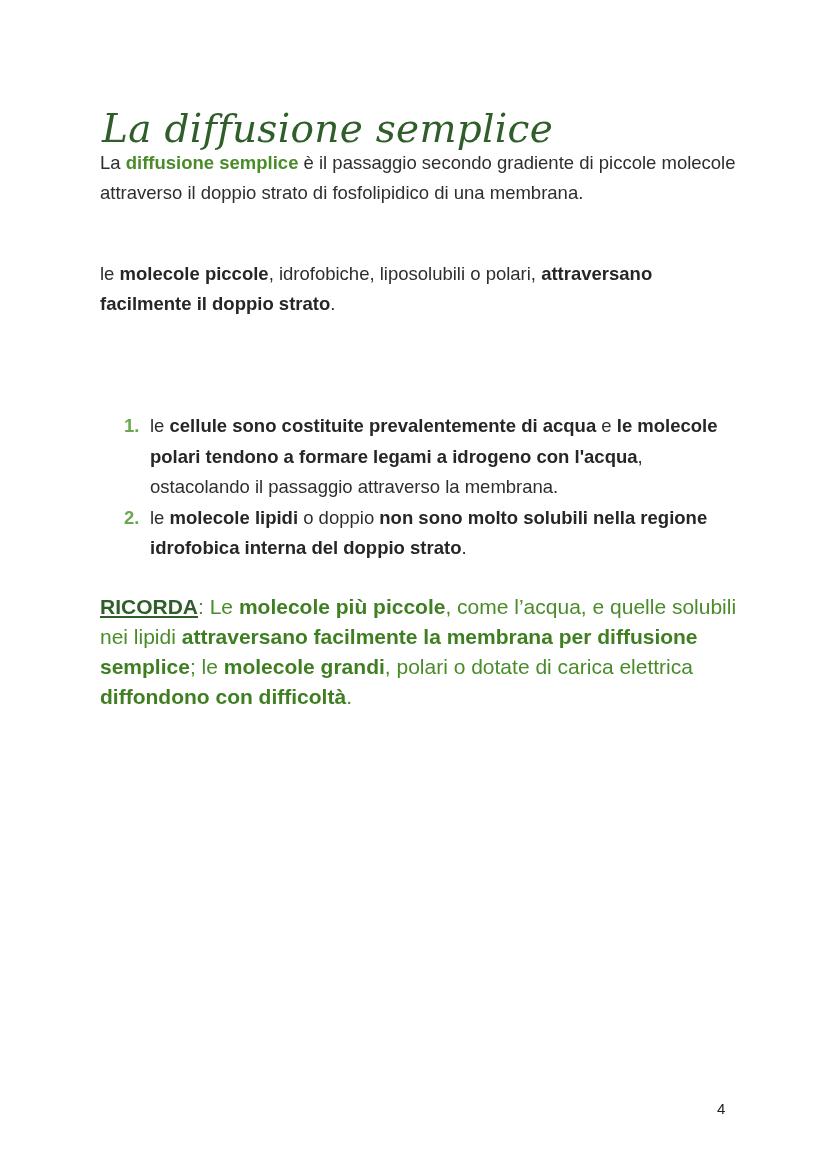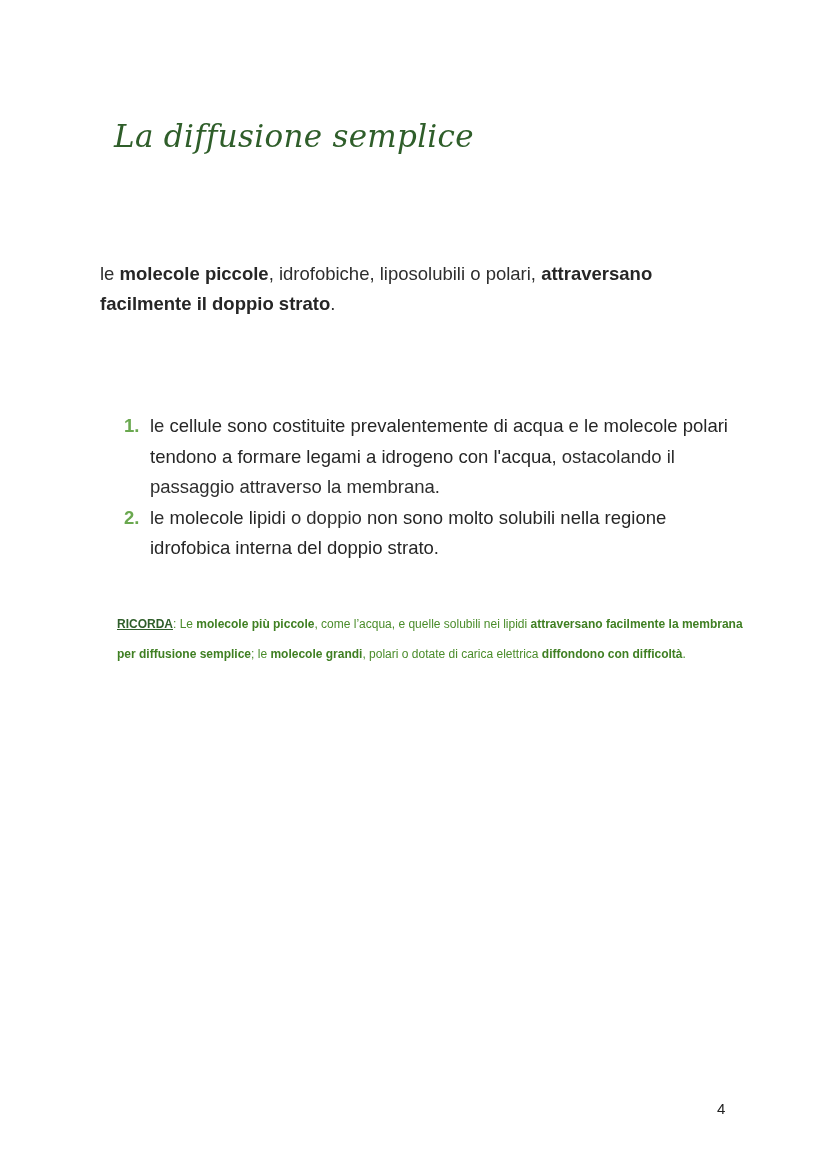--- a/index.html
+++ b/index.html
@@ -19,24 +19,24 @@
       position: absolute;
       left: 0; top: 0;
       width: 828px; height: 1169px;
     }
     .title {
       position: absolute;
       left: 98px;
       top: 102px;
       font-family: "DejaVu Serif", serif;
       font-style: italic;
-      font-size: 31px;
+      font-size: 39px;
       color: #2f5e2a;
       letter-spacing: 0.3px;
-      margin: 16px;
+      margin: 4px;
       font-weight: normal;
     }
     .text {
       position: absolute;
       left: 100px;
       width: 640px;
       font-size: 18.5px;
       line-height: 30px;
       color: #2e2e2e;
       margin: 0;
@@ -55,37 +55,37 @@
       padding: 0;
       list-style: none;
       font-size: 18.5px;
       line-height: 30.5px;
       color: #2e2e2e;
     }
     .list li {
       position: relative;
       padding-left: 50px;
     }
-    .list li b { font-weight: normal; color: #262626; }
+    .list li b { font-weight: bold; color: #262626; }
     .num {
       position: absolute;
       left: 24px;
       top: 0;
       font-weight: bold;
       color: #6aa84f;
     }
     .recall {
       position: absolute;
       left: 100px;
       top: 592px;
       width: 640px;
-      font-size: 12px;
+      font-size: 21px;
       line-height: 30px;
       color: #4a8c2a;
-      margin: 17px;
+      margin: 0;
     }
     .recall b { font-weight: bold; color: #3f7f22; }
     .recall u { font-weight: bold; color: #2f5e2a; text-decoration: underline; }
     .author {
       position: absolute;
       left: 529px;
       top: 1015px;
       font-family: "DejaVu Sans", sans-serif;
       font-size: 20px;
       color: #3f7f22;
@@ -100,20 +100,21 @@
       color: #222;
     }
   </style>
 </head>
 <body>
 
 <div class="page">
 
   <h1 class="title">La diffusione semplice</h1>
 
+  <p class="text p1"><span>La </span><span class="green-b">diffusione semplice</span><span> è il passaggio secondo gradiente di piccole molecole attraverso il doppio strato di fosfolipidico di una membrana.</span></p>
 
   <p class="text p2"><span>le </span><b>molecole piccole</b><span>, idrofobiche, liposolubili o polari, </span><b>attraversano facilmente il doppio strato</b><span>.</span></p>
 
 
   <ol class="list">
     <li><span class="num">1.</span><span> le </span><b>cellule sono costituite prevalentemente di acqua</b><span> e </span><b>le molecole polari tendono a formare legami a idrogeno con l'acqua</b><span>, ostacolando il passaggio attraverso la membrana.</span></li>
     <li><span class="num">2.</span><span>le </span><b>molecole lipidi</b><span> o doppio </span><b>non sono molto solubili nella regione idrofobica interna del doppio strato</b><span>.</span></li>
   </ol>
 
   <p class="recall"><u>RICORDA</u><span>: Le </span><b>molecole più piccole</b><span>, come l’acqua, e quelle solubili nei lipidi </span><b>attraversano facilmente la membrana per diffusione semplice</b><span>; le </span><b>molecole grandi</b><span>, polari o dotate di carica elettrica </span><b>diffondono con difficoltà</b><span>.</span></p>

